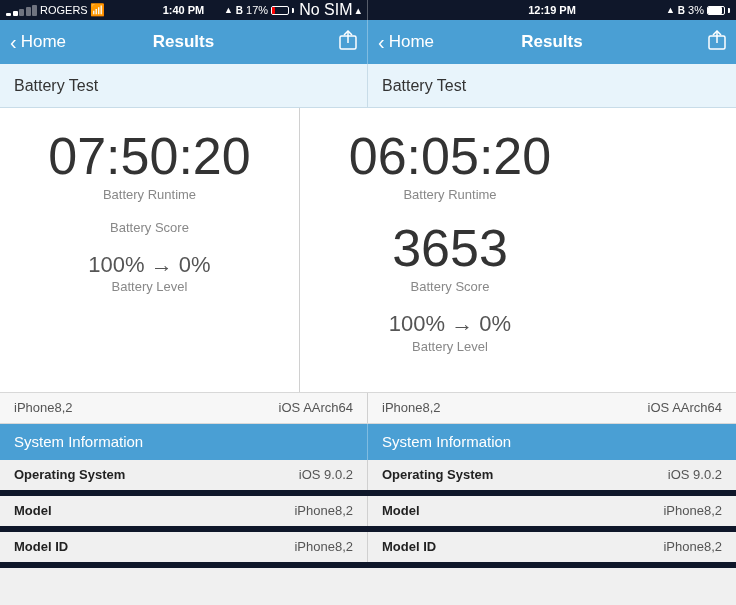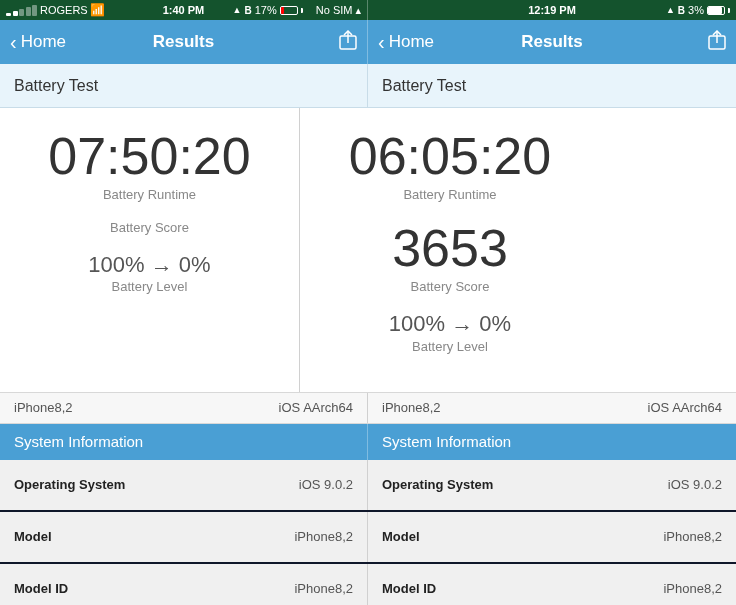--- a/index.html
+++ b/index.html
@@ -12,21 +12,21 @@
     }
 
     
     .status-bars {
       display: flex;
       width: 736px;
       height: 20px;
     }
     .status-bar {
       height: 20px;
-      background: #14532d;
+      background: #0f172a;
       display: flex;
       align-items: center;
       justify-content: space-between;
       padding: 0 6px;
       font-size: 11px;
       color: white;
       font-weight: 500;
     }
     .status-bar-left { width: 368px; border-right: 1px solid rgba(255,255,255,0.3); }
     .status-bar-right { width: 368px; }
@@ -179,22 +179,22 @@
 
     
     .table-rows {
       display: flex;
       flex-direction: column;
       width: 736px;
     }
     .table-row-group {
       display: flex;
       width: 736px;
-      height: 52px;
-      border-bottom: 2px solid #0f172a;
+      height: 36px;
+      border-bottom: 6px solid #0f172a;
     }
     .table-cell-pair {
       width: 368px;
       display: flex;
       align-items: center;
       justify-content: space-between;
       padding: 0 14px;
       font-size: 13px;
     }
     .table-cell-pair-left { border-right: 1px solid #d0d0d0; }
@@ -262,21 +262,21 @@
       <div class="status-right-group">
 
         <span style="font-size:9px;">▲</span>
         <span style="font-size:10px;font-weight:bold;">B</span>
         <span style="font-size:11px;">17%</span>
 
         <div class="battery-body" style="border-color:white;">
           <div class="battery-fill-low"></div>
         </div>
         <div class="battery-tip"></div>
-        <span style="font-size:11px;margin-left:10px;">No SIM</span>
+        <span style="font-size:16px;margin-left:2px;">No SIM</span>
         <span style="font-size:11px;">▴</span>
       </div>
     </div>
   </div>
 
   <div class="status-bar status-bar-right">
     <div class="status-bar-inner">
       <div class="status-left-group">
         
       </div>

